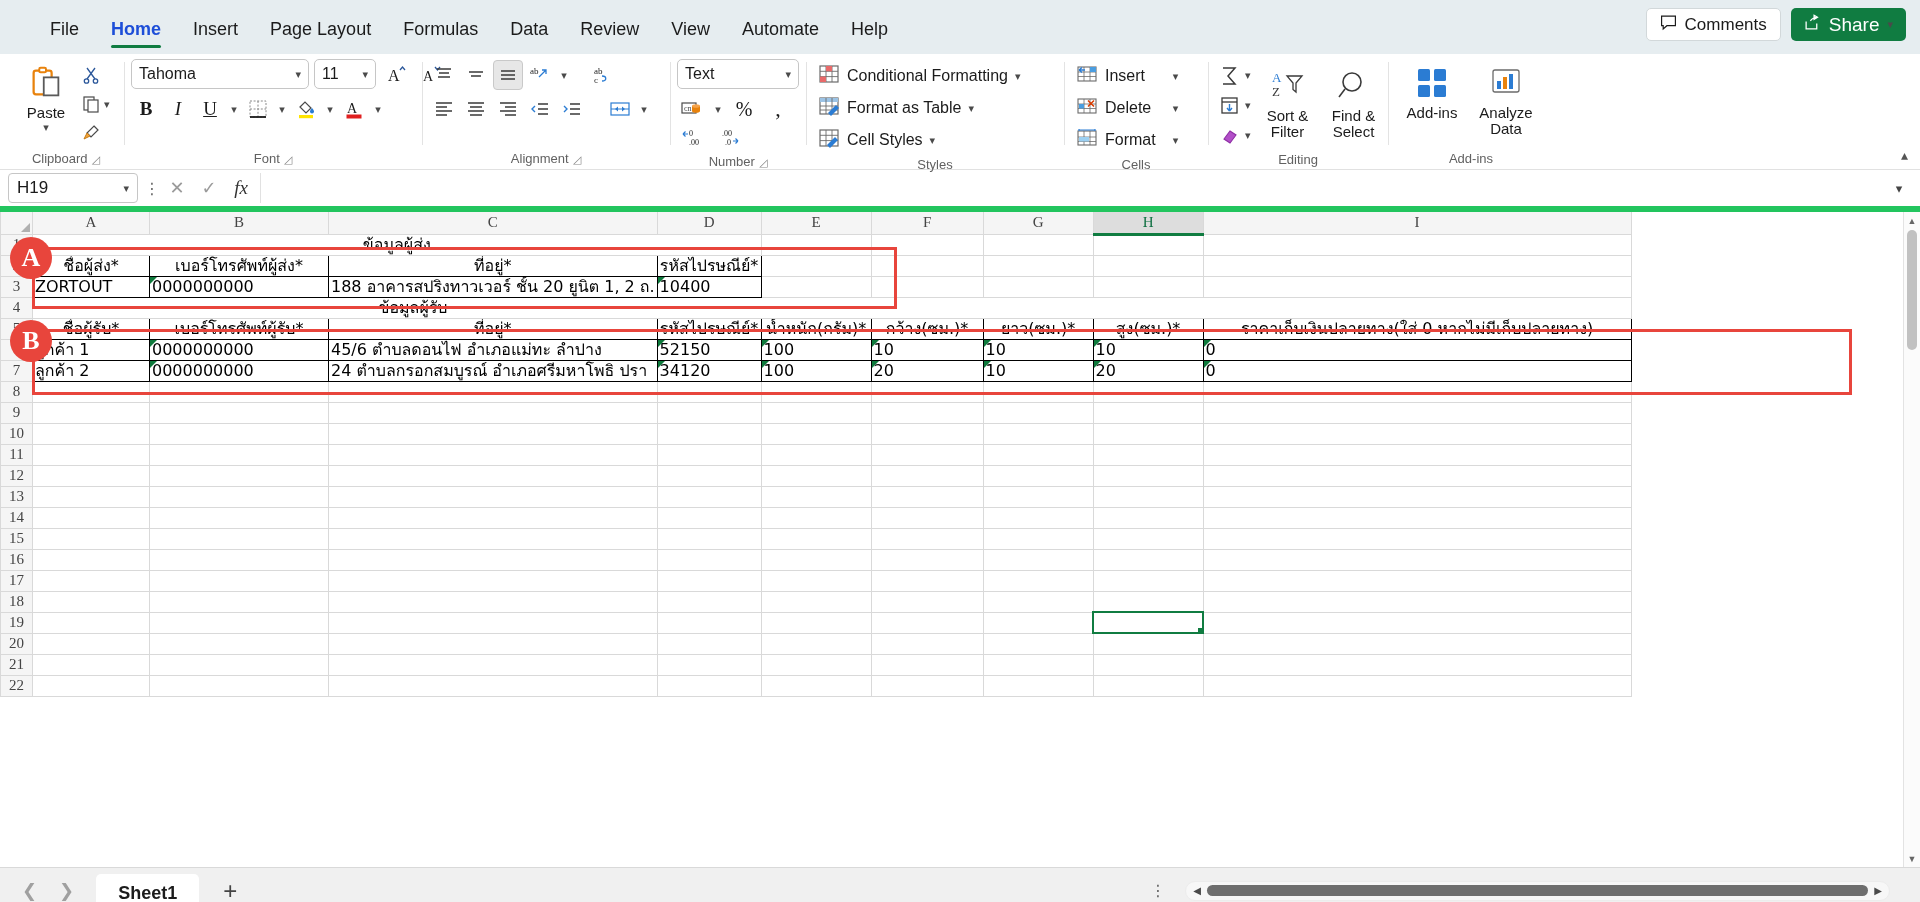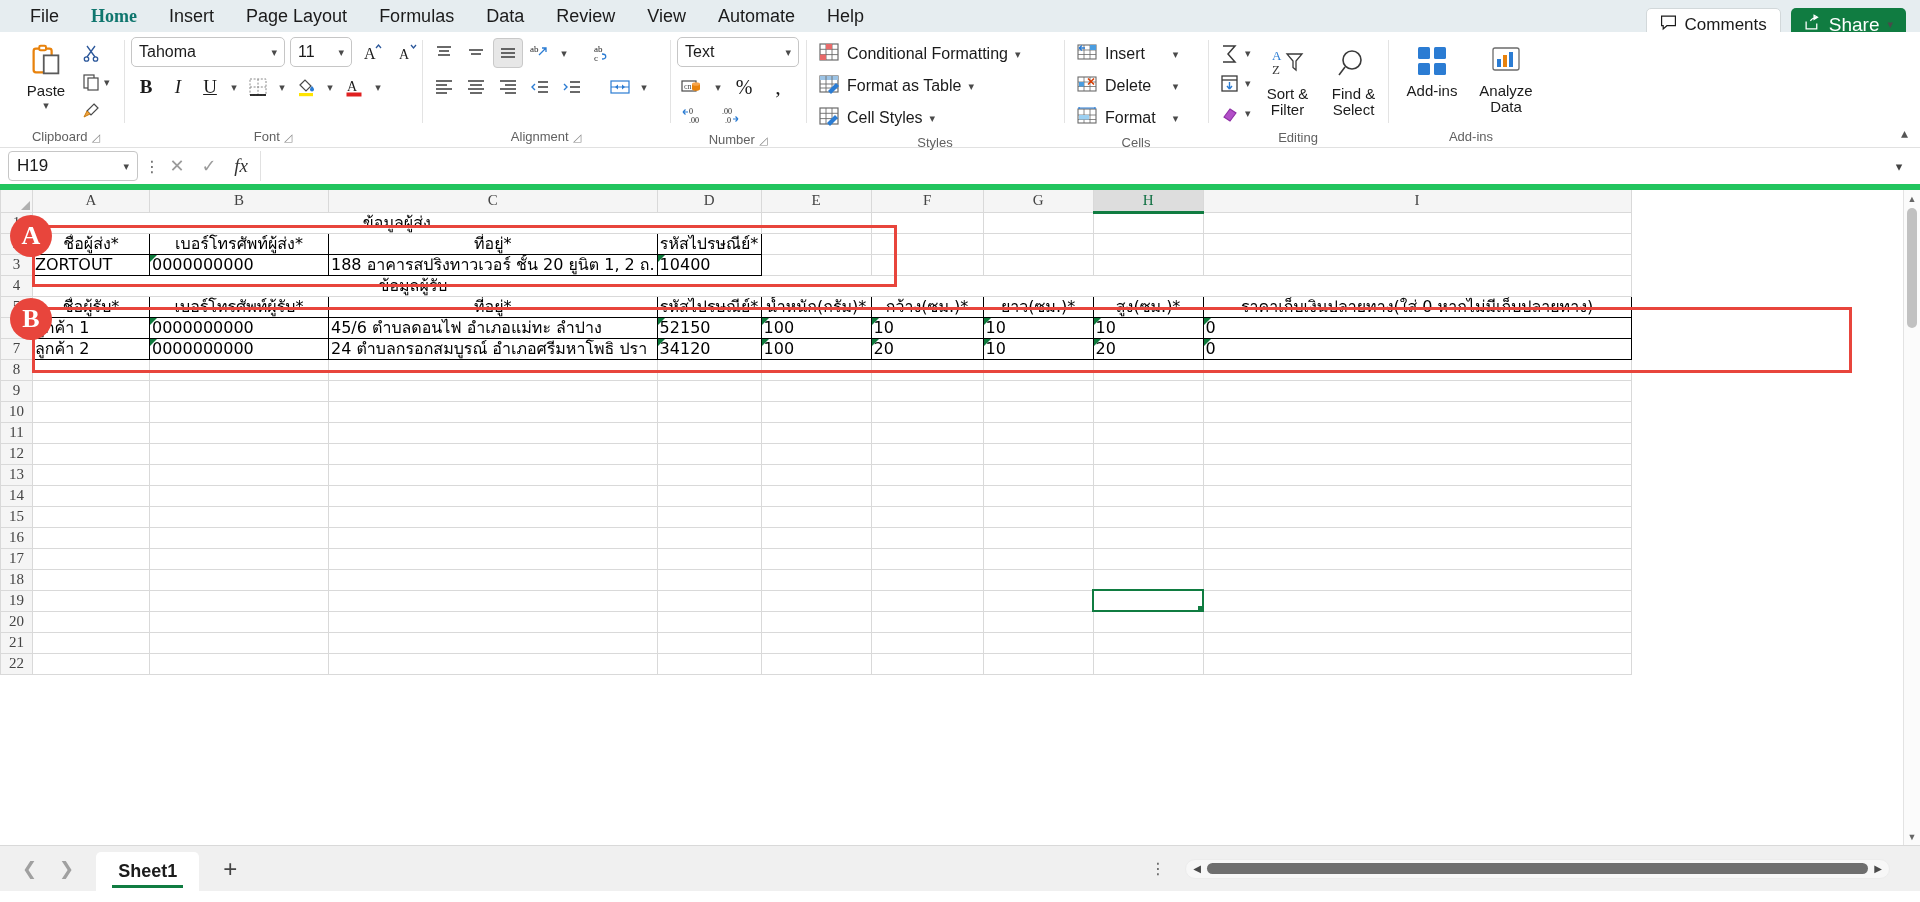--- a/index.html
+++ b/index.html
@@ -6,34 +6,35 @@
   html, body {
     width: 1920px; height: 902px;
     overflow: hidden;
     font-family: "Liberation Sans", "DejaVu Sans", sans-serif;
     background: #ffffff;
     -webkit-font-smoothing: antialiased;
   }
 
   
   .topbar {
-    height: 32px;
+    height: 54px;
     background: #e6edf0;
     display: flex;
-    align-items: center;
+    align-items: flex-end;
     position: relative;
+    padding-left: 20px;
   }
   .tabs { display: flex; align-items: flex-end; height: 49px; padding-left: 14px; }
   .tab {
     font-size: 18px; color: #1b1b1b;
     padding: 0 16px; height: 49px;
     display: flex; align-items: center; justify-content: center;
     position: relative; white-space: nowrap; cursor: default;
   }
-  .tab.active { font-weight: bold; color: #0f766e; font-family: Liberation Serif, serif; }
+  .tab.active { font-weight: bold; color: #1d4ed8; }
   .tab.active::after {
     content: ""; position: absolute; left: 16px; right: 16px; bottom: 6px;
     height: 3px; background: #107c41; border-radius: 2px;
   }
   .topbar-right {
     position: absolute; right: 14px; top: 0; height: 49px;
     display: flex; align-items: center; gap: 10px;
   }
   .comments-btn {
     background: #ffffff; border: 1px solid #d2d8da; border-radius: 5px;
@@ -313,21 +314,21 @@
     </div>
     <div class="rgroup-label">
       <span>Clipboard</span>
       <span class="dlg">◿</span>
     </div>
   </div>
 
   <div class="rgroup" style="width:298px">
     <div class="rgroup-body" style="flex-direction:column">
       <div class="font-row">
-        <div class="combo" style="width:154px">
+        <div class="combo" style="width:178px">
           <span>Tahoma</span>
           <span class="caret"></span>
         </div>
         <div class="combo" style="width:62px">
           <span>11</span>
           <span class="caret"></span>
         </div>
         <div class="iconbtn">
           <svg width="22" height="22" viewBox="0 0 22 22">
               <text x="3" y="18" font-size="16" font-family="Liberation Serif" fill="#1b1b1b">A</text>

